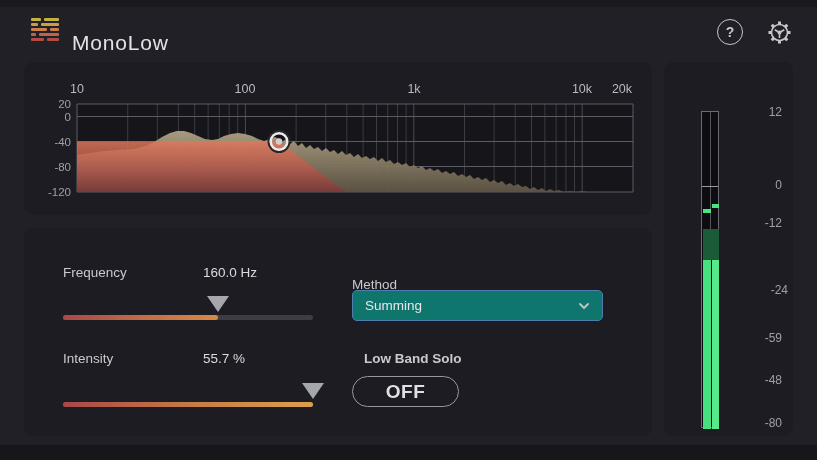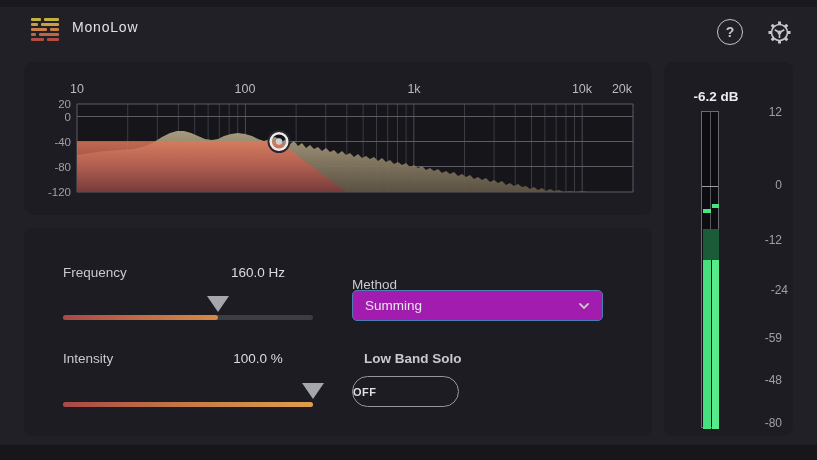--- a/index.html
+++ b/index.html
@@ -5,51 +5,51 @@
   * { margin:0; padding:0; box-sizing:border-box; }
   html,body { width:817px; height:460px; }
   body { font-family:"Liberation Sans", sans-serif; background:#202026; overflow:hidden; }
   .window { position:relative; width:817px; height:460px; background:#202026; }
   .strip-top { position:absolute; left:0; top:0; width:817px; height:7px; background:#1a1a1e; }
   .strip-bottom { position:absolute; left:0; top:445px; width:817px; height:15px; background:#17171b; }
 
   
   .header { position:absolute; left:0; top:7px; width:817px; height:53px; }
   .logo { position:absolute; left:30px; top:8px; width:30px; height:30px; }
-  .app-title { position:absolute; left:72px; top:12px; font-size:14px; letter-spacing:0.8px; color:#e2e3e6; font-weight:400; }
+  .app-title { position:absolute; left:72px; top:24px; font-size:21px; letter-spacing:0.8px; color:#e2e3e6; font-weight:400; }
   .icon-btn { position:absolute; cursor:pointer; }
   .help-btn { left:717px; top:12px; width:26px; height:26px; border:1.6px solid #c6c7cb; border-radius:50%;
               display:flex; align-items:center; justify-content:center; color:#c6c7cb; font-size:14px; font-weight:bold; }
   .gear-btn { left:764px; top:10px; width:31px; height:31px; }
 
   
   .panel { position:absolute; background:#1c1c22; border-radius:9px; }
   .spectrum-panel { left:24px; top:62px; width:628px; height:153px; }
   .control-panel  { left:24px; top:228px; width:628px; height:208px; }
   .meter-panel    { left:664px; top:62px; width:129px; height:374px; }
 
   .spectrum-svg { position:absolute; left:0; top:0; }
 
   
   .ctl-label { position:absolute; font-size:13.5px; color:#c9c9ce; }
-  .ctl-value { position:absolute; font-size:13.5px; color:#dcdce0; text-align:center; width:110px; }
+  .ctl-value { position:absolute; font-size:13.5px; color:#dcdce0; text-align:left; width:110px; }
   .slider { position:absolute; width:250px; height:26px; cursor:pointer; }
   .slider-track { position:absolute; left:0; top:19px; width:250px; height:5px; background:#3c3c43; border-radius:2.5px; }
   .slider-fill { position:absolute; left:0; top:0; height:5px; border-radius:2.5px;
                  background:linear-gradient(90deg,#a94848,#c06c46,#d68a46); }
   .slider-fill.full { background:linear-gradient(90deg,#a94848,#c57a45,#de9f4c); }
   .slider-handle { position:absolute; top:0; width:0; height:0; cursor:grab;
                    border-left:11px solid transparent; border-right:11px solid transparent; border-top:16px solid #a6a6ad; }
-  .dropdown { position:absolute; left:328px; top:62px; width:251px; height:31px; background:#a21caf;
+  .dropdown { position:absolute; left:328px; top:62px; width:251px; height:31px; background:#0f766e;
               border:1px solid #4c7fb0; border-radius:5px; display:flex; align-items:center;
               padding:0 12px; cursor:pointer; }
   .dropdown-text { flex:1; font-size:13.5px; color:#e6e6ea; }
   .pill-btn { position:absolute; left:328px; top:148px; width:107px; height:31px; border:1.5px solid #9698a0;
-              border-radius:16px; display:flex; align-items:center; justify-content:flex-start;
-              font-size:11px; font-weight:bold; color:#dfdfe4; letter-spacing:0.5px; cursor:pointer; }
+              border-radius:16px; display:flex; align-items:center; justify-content:center;
+              font-size:19px; font-weight:bold; color:#dfdfe4; letter-spacing:0.5px; cursor:pointer; }
 
   
   .meter-readout { position:absolute; left:0px; top:27px; width:104px; text-align:center;
                    font-size:13.5px; font-weight:bold; color:#ececf0; }
   .meter-bar { position:absolute; left:37px; top:49px; width:18px; height:317px;
                background:#0d0d11; border:1px solid #6a6a72; }
   .meter-seg { position:absolute; }
   .meter-zero { position:absolute; left:0; width:100%; height:1px; background:#9a9aa0; }
   .meter-divider { position:absolute; top:0; height:100%; width:1px; background:#55555c; }
   .meter-scale-label { position:absolute; width:40px; text-align:right; font-size:12px; color:#9fa0a6; }
@@ -170,21 +170,21 @@
     <div class="ctl-label" style="left:39px; top:37px;">Frequency</div>
     <div class="ctl-value" style="left:179px; top:37px;">160.0 Hz</div>
     <div class="slider" style="left:39px; top:68px;">
       <div class="slider-track">
         <div class="slider-fill" id="freq-fill" style="width: 155px;"></div>
       </div>
       <div class="slider-handle" id="freq-handle" style="left: 144px;"></div>
     </div>
 
     <div class="ctl-label" style="left:39px; top:123px;">Intensity</div>
-    <div class="ctl-value" style="left:179px; top:123px;">100.0 %</div>
+    <div class="ctl-value" style="left:179px; top:123px;">55.7 %</div>
     <div class="slider" style="left:39px; top:155px;">
       <div class="slider-track">
         <div class="slider-fill full" id="int-fill" style="width: 250px;"></div>
       </div>
       <div class="slider-handle" id="int-handle" style="left: 239px;"></div>
     </div>
 
     <div class="ctl-label" style="left:328px; top:37px;margin-top:12px;">Method</div>
     <div class="dropdown">
       <span class="dropdown-text">Summing</span>
@@ -193,34 +193,33 @@
       </svg>
     </div>
 
     <div class="ctl-label" style="left:340px; top:123px;font-weight:bold;">Low Band Solo</div>
     <div class="pill-btn">
       <span>OFF</span>
     </div>
   </div>
 
   <div class="panel meter-panel">
-    <div class="meter-readout">-6.2 dB</div>
     <div class="meter-bar" id="meter-bar">
       <div class="meter-divider" style="left:8px;"></div>
     <div class="meter-seg" style="left: 9.5px; width: 7.5px; top: 92px; height: 4px; background: rgb(73, 229, 128);"></div>
         <div class="meter-seg" style="left: 1px; width: 7.5px; top: 97px; height: 4px; background: rgb(73, 229, 128);"></div>
         <div class="meter-seg" style="left: 1px; width: 16px; top: 117px; height: 31px; background: rgb(28, 91, 55);"></div>
         <div class="meter-seg" style="left: 1px; width: 7.5px; top: 148px; height: 169px; background: rgb(70, 224, 126);"></div>
         <div class="meter-seg" style="left: 9.5px; width: 7.5px; top: 148px; height: 169px; background: rgb(88, 233, 140);"></div>
         <div class="meter-zero" style="top: 74px;"></div>
       </div>
     <div id="meter-scale">
         <div class="meter-scale-label" style="left: 78px; top: 43px;">12</div>
         <div class="meter-scale-label" style="left: 78px; top: 116px;">0</div>
-        <div class="meter-scale-label" style="left: 78px; top: 171px;">-12</div>
+        <div class="meter-scale-label" style="left: 78px; top: 154px;">-12</div>
         <div class="meter-scale-label" style="left: 84px; top: 221px;">-24</div>
         <div class="meter-scale-label" style="left: 78px; top: 269px;">-59</div>
         <div class="meter-scale-label" style="left: 78px; top: 311px;">-48</div>
         <div class="meter-scale-label" style="left: 78px; top: 354px;">-80</div>
       </div>
   </div>
 
   <div class="strip-bottom"></div>
 </div>
 

